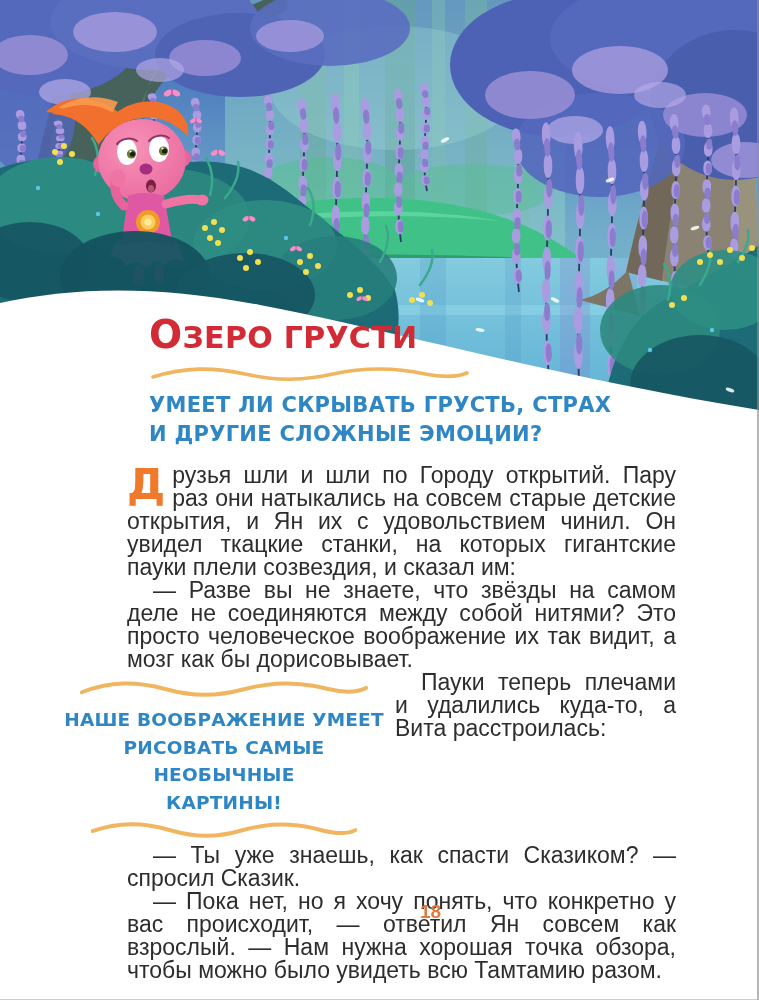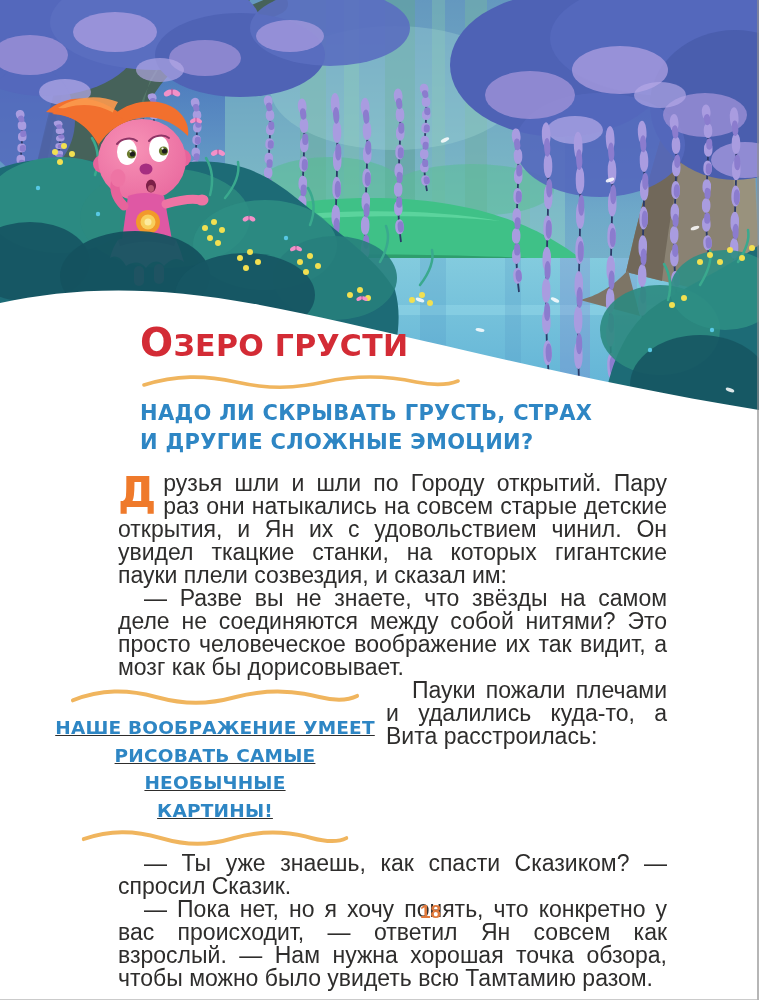--- a/index.html
+++ b/index.html
@@ -2,39 +2,39 @@
 <html><head>
 <meta charset="utf-8">
 <style>
   html,body{margin:0;padding:0;background:#e9e9e9;}
   .page{
     position:relative;width:759px;height:1000px;margin:0 auto;
     background:#ffffff;overflow:hidden;
     font-family:"Liberation Sans",sans-serif;color:#2e2d2c;
   }
   .illustration{position:absolute;top:0;left:0;display:block;}
-  .content{position:absolute;left:118px;top:314px;width:549px;margin-top:8px;}
+  .content{position:absolute;left:127px;top:314px;width:549px;}
   .title{
     margin:0 0 0 22px;font-family:"DejaVu Sans",sans-serif;font-weight:bold;
     font-size:30px;line-height:1.1;letter-spacing:.3px;color:#d32b35;
   }
   .title::first-letter{font-size:39px;}
   .title-wave{display:block;margin:8px 0 8px 22px;}
   .subtitle{
     margin:0 0 15px 22px;font-family:"DejaVu Sans",sans-serif;font-weight:bold;
     font-size:21px;line-height:1.38;letter-spacing:.3px;color:#2e86c4;white-space:pre-line;
   }
   .para{margin:0;font-size:23px;line-height:23px;text-align:justify;}
   .para.indent{text-indent:26px;}
   .para.dropcap::first-letter{
     float:left;font-family:"DejaVu Sans",sans-serif;font-weight:bold;
     font-size:43px;line-height:34px;color:#ef7a2b;margin:3px 7px 0 0;
   }
   .columns{display:flex;align-items:flex-start;}
-  .callout{flex:0 0 330px;width:330px;margin-left:-68px;text-align:center;padding-top:8px;text-decoration:underline;}
+  .callout{flex:0 0 330px;width:330px;margin-left:-68px;text-align:center;padding-top:8px;}
   .callout-text{
     font-family:"DejaVu Sans",sans-serif;font-weight:bold;font-size:18.5px;
     line-height:1.5;letter-spacing:.2px;color:#2e86c4;white-space:pre-line;margin:3px 0;
   }
   .callout .wave{display:inline-block;}
   .rightcol{flex:1 1 auto;min-width:0;margin-left:6px;}
   .footer{
     position:absolute;left:4px;top:901px;width:100%;text-align:center;
     font-size:19px;font-weight:bold;color:#e0793c;margin-left:47px;
   }
@@ -329,41 +329,41 @@
   </svg>
 
   <div class="content">
 
     <h1 class="title">ОЗЕРО ГРУСТИ</h1>
 
     <svg class="title-wave" width="322" height="18" viewBox="0 0 322 18" preserveAspectRatio="none">
       <path d="M4,12 C36,2 64,2 96,9 C128,16 152,16 184,9 C216,2 244,2 276,9 C296,13 308,12 318,8" fill="none" stroke="#f0b55e" stroke-width="3.6" stroke-linecap="round"></path>
     </svg>
 
-    <h2 class="subtitle">НАДО ЛИ СКРЫВАТЬ ГРУСТЬ, СТРАХ
+    <h2 class="subtitle">УМЕЕТ ЛИ СКРЫВАТЬ ГРУСТЬ, СТРАХ
 И ДРУГИЕ СЛОЖНЫЕ ЭМОЦИИ?</h2>
 
     <div class="body-text">
       <p class="para dropcap">Друзья шли и шли по Городу открытий. Пару раз они натыкались на совсем старые детские открытия, и Ян их с удовольствием чинил. Он увидел ткацкие станки, на которых гигантские пауки плели созвездия, и сказал им:</p>
       <p class="para indent">— Разве вы не знаете, что звёзды на самом деле не соединяются между собой нитями? Это просто человеческое воображение их так видит, а мозг как бы дорисовывает.</p>
 
       <div class="columns">
         <aside class="callout">
           <svg class="wave" width="292" height="20" viewBox="0 0 322 18" preserveAspectRatio="none">
             <path d="M4,12 C36,2 64,2 96,9 C128,16 152,16 184,9 C216,2 244,2 276,9 C296,13 308,12 318,8" fill="none" stroke="#f0b55e" stroke-width="3.6" stroke-linecap="round"></path>
           </svg>
           <div class="callout-text">НАШЕ ВООБРАЖЕНИЕ УМЕЕТ
 РИСОВАТЬ САМЫЕ НЕОБЫЧНЫЕ
 КАРТИНЫ!</div>
           <svg class="wave" width="270" height="20" viewBox="0 0 322 18" preserveAspectRatio="none">
             <path d="M4,10 C36,2 64,2 96,9 C128,16 152,16 184,9 C216,2 244,2 276,9 C296,13 308,13 318,9" fill="none" stroke="#f0b55e" stroke-width="3.6" stroke-linecap="round"></path>
           </svg>
         </aside>
         <div class="rightcol">
-          <p class="para indent">Пауки пожали плечами и удалились куда-то, а Вита расстроилась:</p>
+          <p class="para indent">Пауки теперь плечами и удалились куда-то, а Вита расстроилась:</p>
         </div>
       </div>
 
       <p class="para indent">— Ты уже знаешь, как спасти Сказиком? — спросил Сказик.</p>
       <p class="para indent">— Пока нет, но я хочу понять, что конкретно у вас происходит, — ответил Ян совсем как взрослый. — Нам нужна хорошая точка обзора, чтобы можно было увидеть всю Тамтамию разом.</p>
     </div>
   </div>
 
   <div class="footer">18</div>
 

